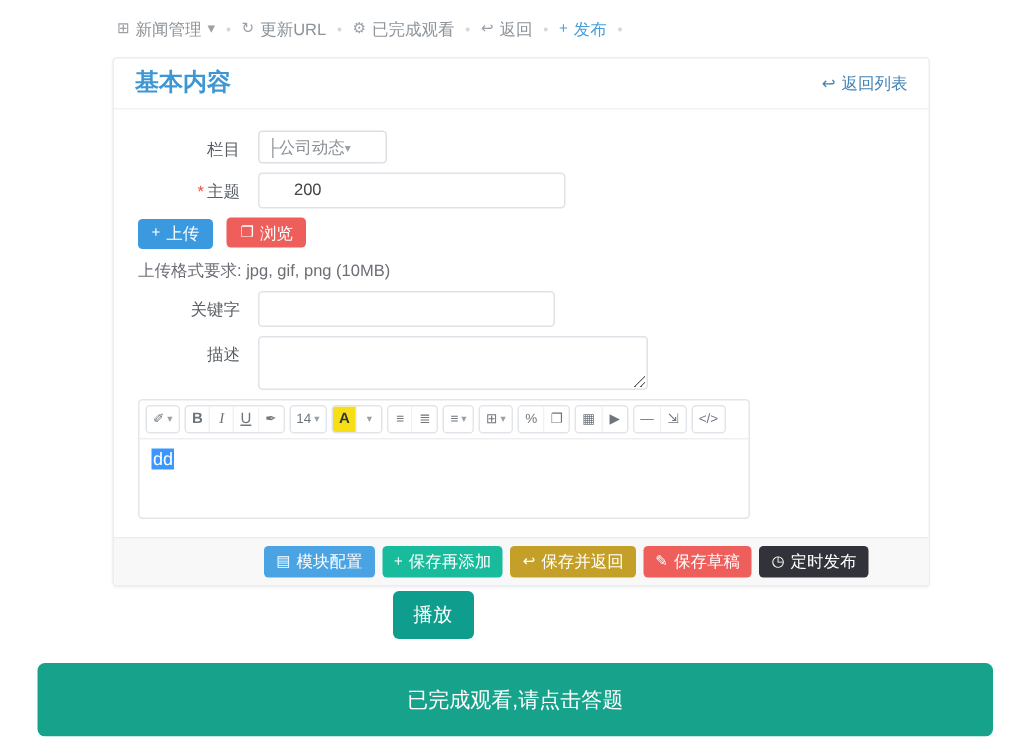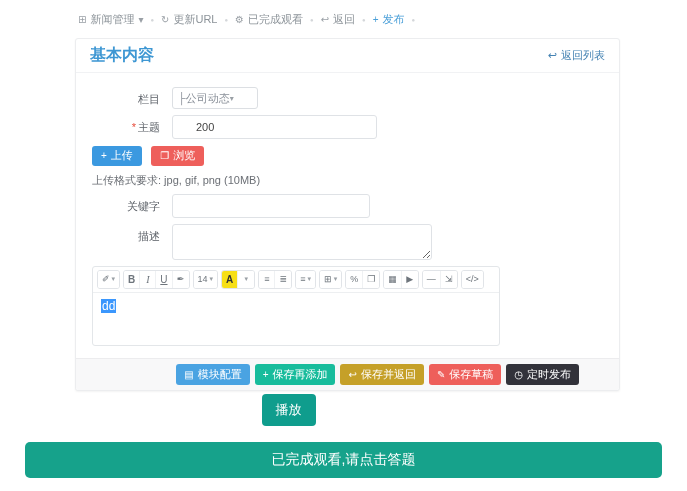--- a/index.html
+++ b/index.html
@@ -83,21 +83,21 @@
 
   
   .media-controls { position: absolute; top: 394px; left: 0; width: 577px;
     display: flex; justify-content: center; gap: 12px; }
   .m-btn { border: none; border-radius: 4px; color: #fff; font-size: 13px;
     padding: 7px 14px; cursor: pointer; }
   .m-play  { background: #0f9d8d; }
   .m-pause { background: #c5a028; }
 
   
-  .banner { position: absolute; left: 25px; top: 442px; width: 637px; height: 36px;
+  .banner { position: absolute; left: 25px; top: 442px; width: 637px; height: 49px;
     background: #16a28b; border-radius: 5px; color: #fff; font-size: 14px;
     display: flex; align-items: center; justify-content: center; cursor: pointer; }
 </style>
 </head>
 <body>
 
 <div class="page">
 
   <div class="top-toolbar">
     <span class="tb-item">

